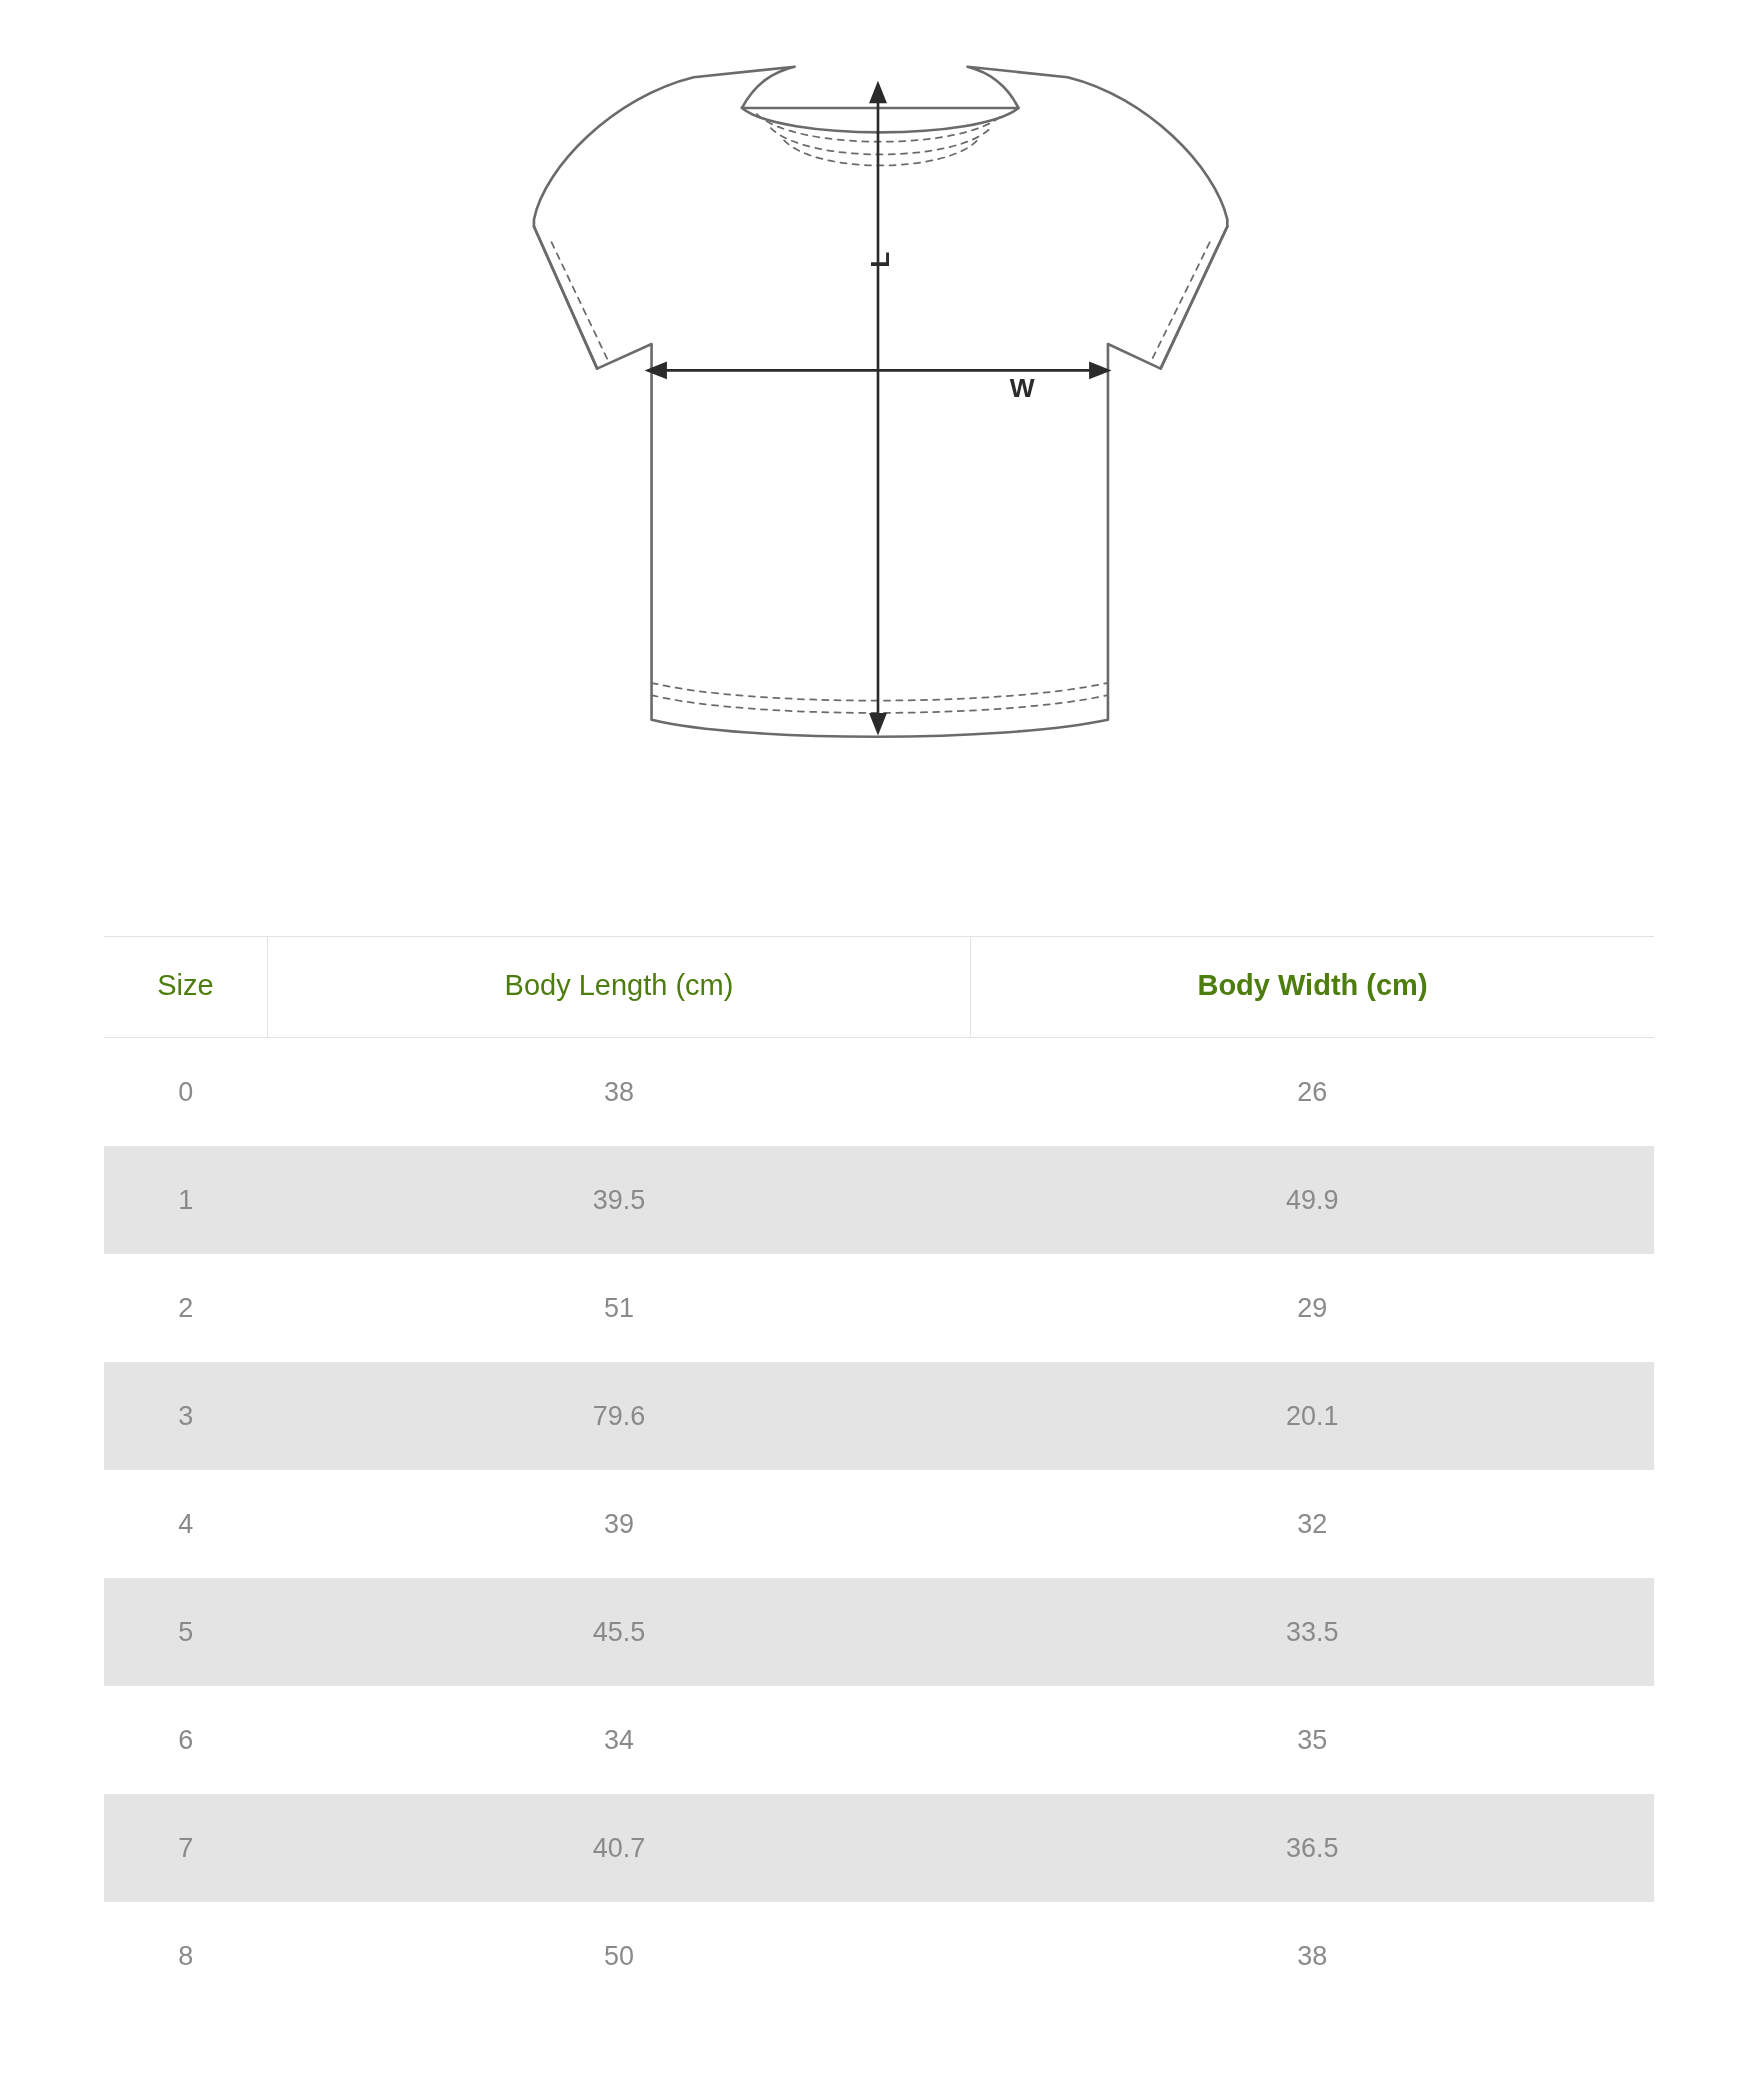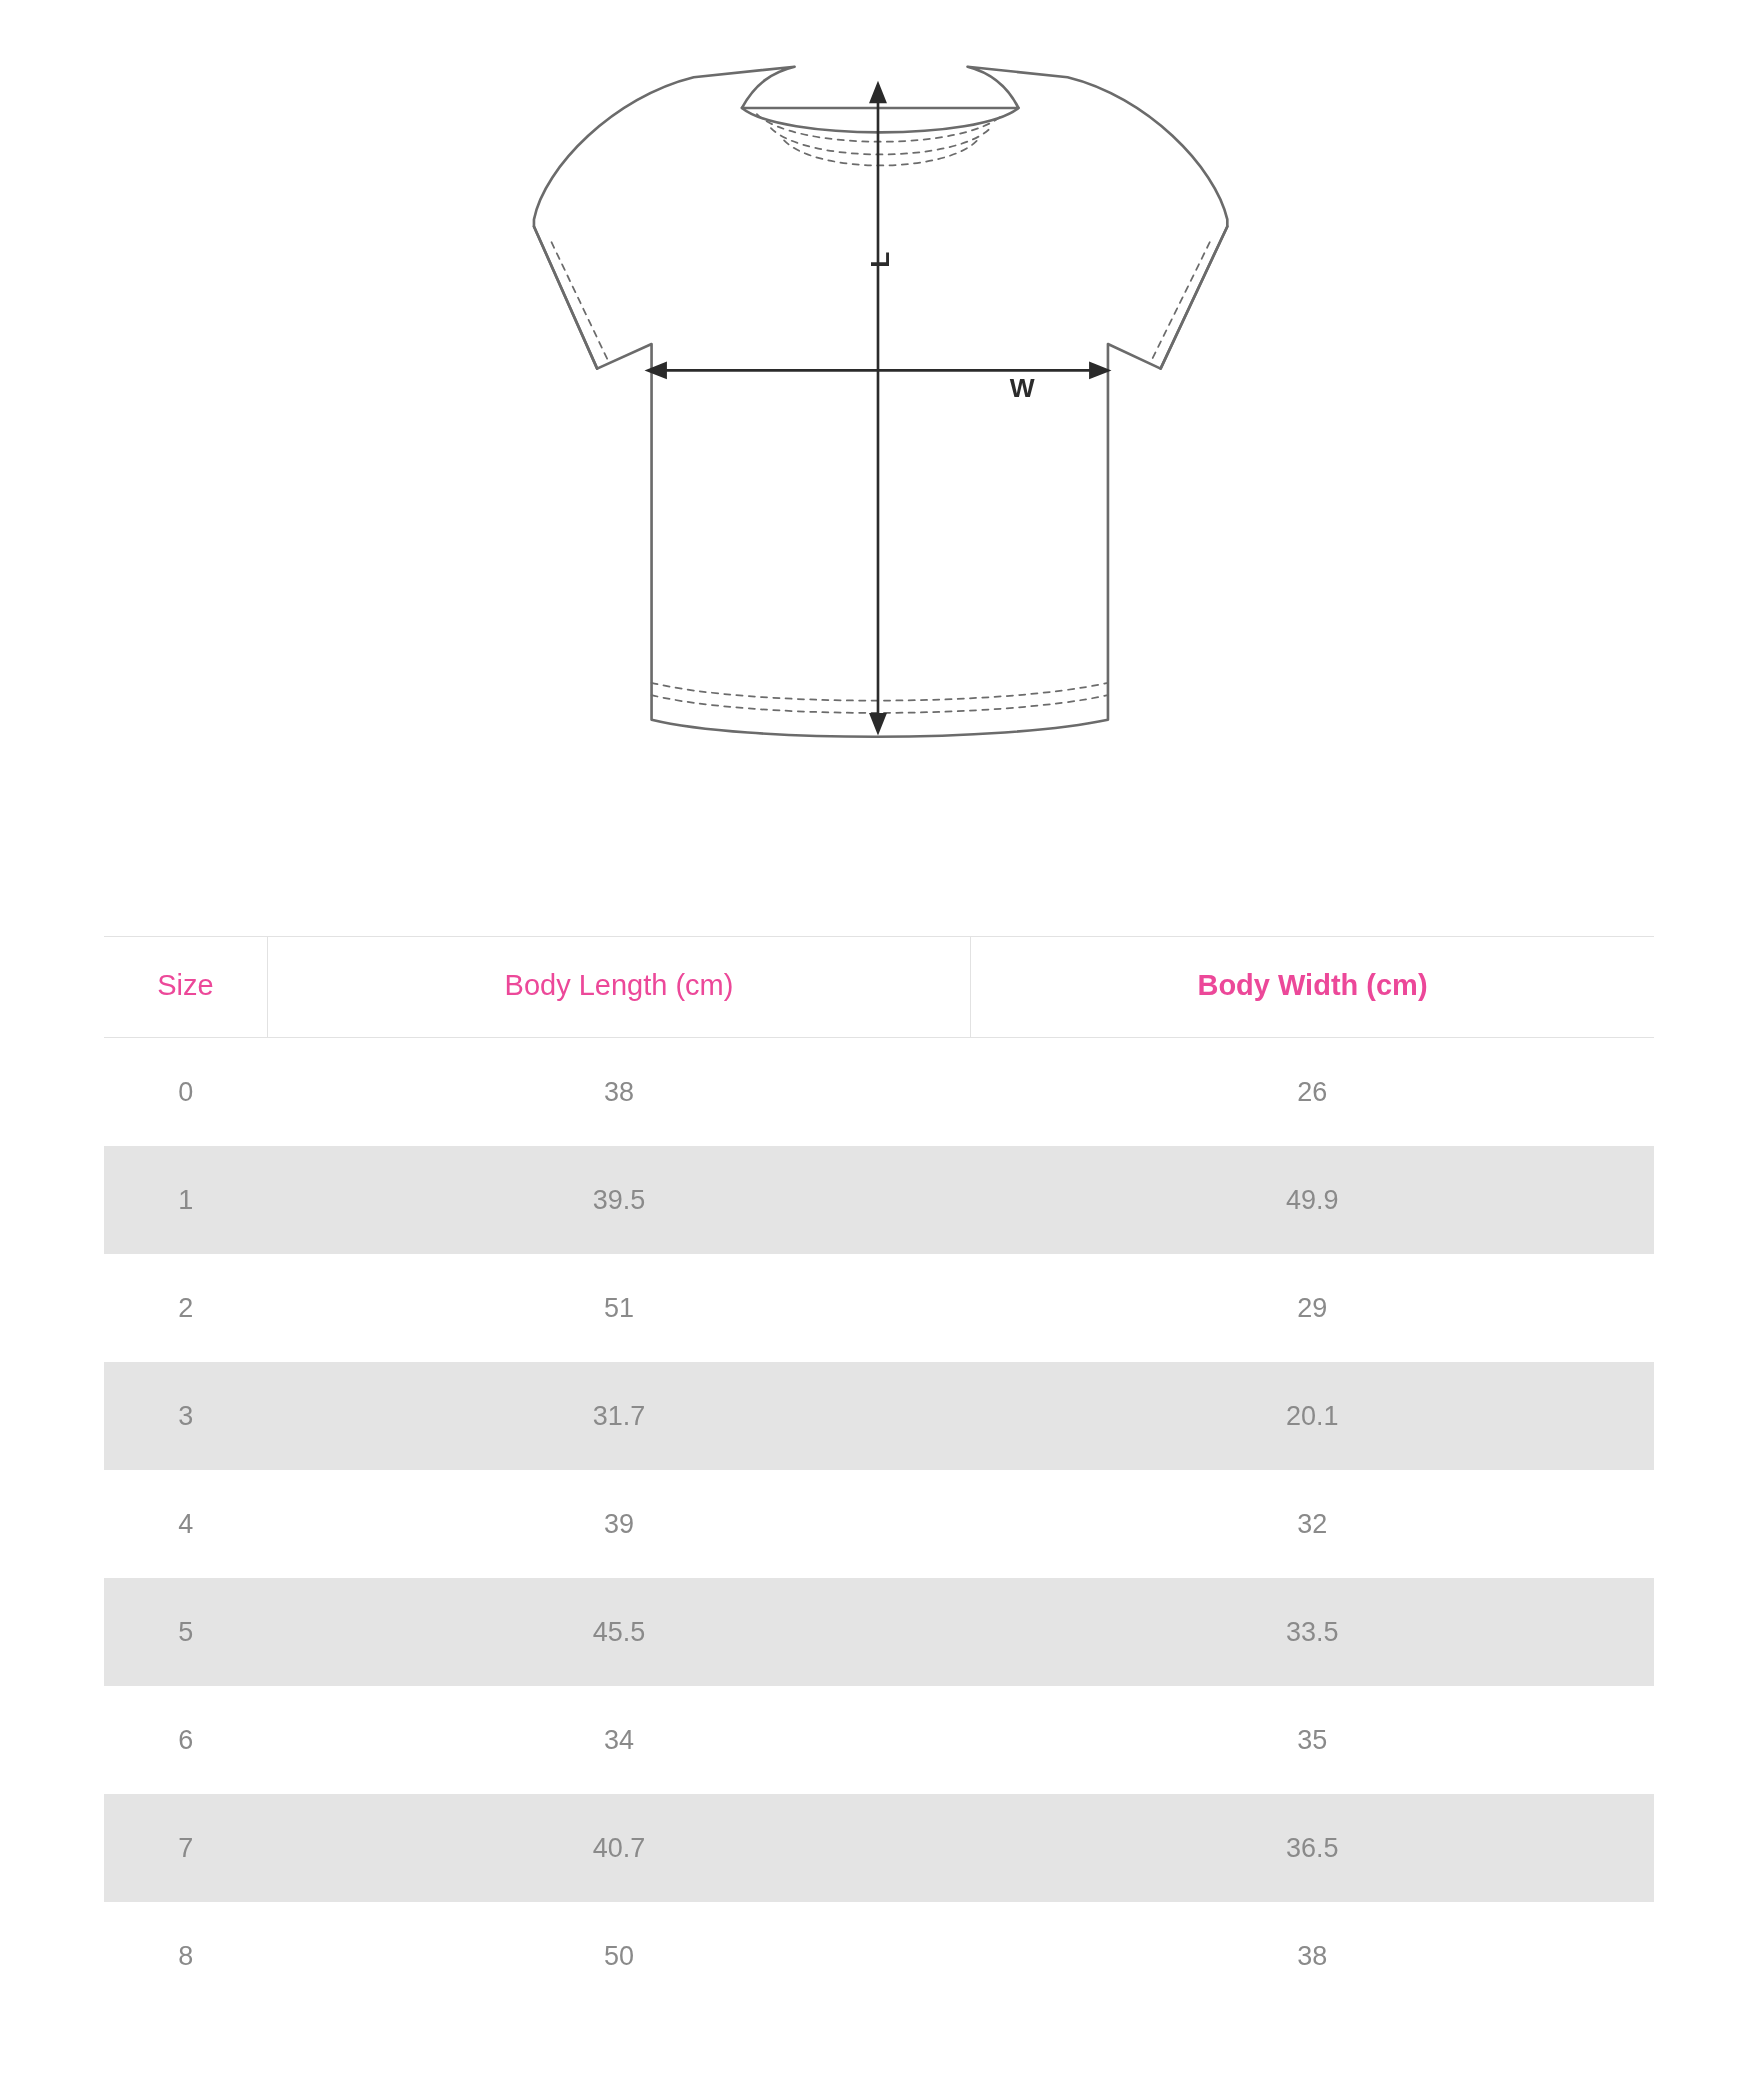--- a/index.html
+++ b/index.html
@@ -43,21 +43,21 @@
     width: 1548px;
   }
   table.size-table {
     border-collapse: collapse;
     width: 100%;
     table-layout: fixed;
   }
   table.size-table thead th {
     font-weight: 400;
     font-size: 29px;
-    color: #ec4899;
+    color: #4d7c0f;
     padding: 32px 0 35px 0;
     text-align: center;
     border-top: 0.9px solid #e2e2e2;
     border-bottom: 0.9px solid #e2e2e2;
   }
   table.size-table thead th.col-size {
     width: 163px;
     border-right: 0.9px solid #e2e2e2;
   }
   table.size-table thead th.col-len {
@@ -159,21 +159,21 @@
           <td>39.5</td>
           <td>49.9</td>
         </tr>
         <tr>
           <td>2</td>
           <td>51</td>
           <td>29</td>
         </tr>
         <tr class="alt">
           <td>3</td>
-          <td>31.7</td>
+          <td>79.6</td>
           <td>20.1</td>
         </tr>
         <tr>
           <td>4</td>
           <td>39</td>
           <td>32</td>
         </tr>
         <tr class="alt">
           <td>5</td>
           <td>45.5</td>

